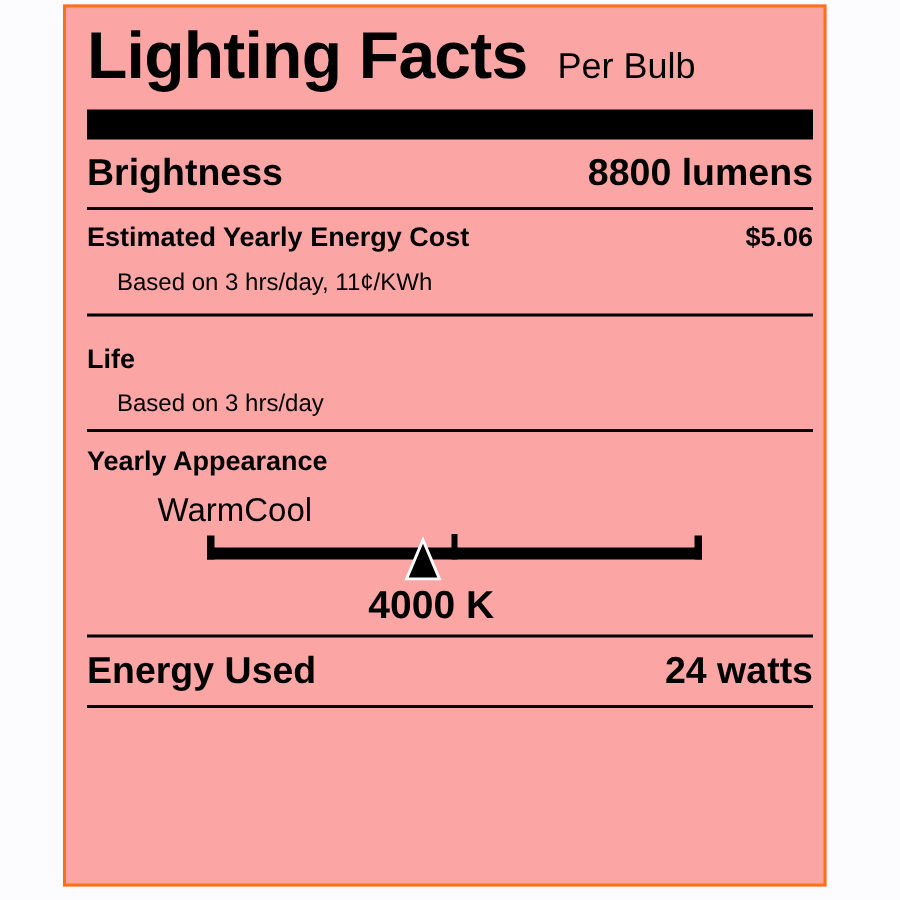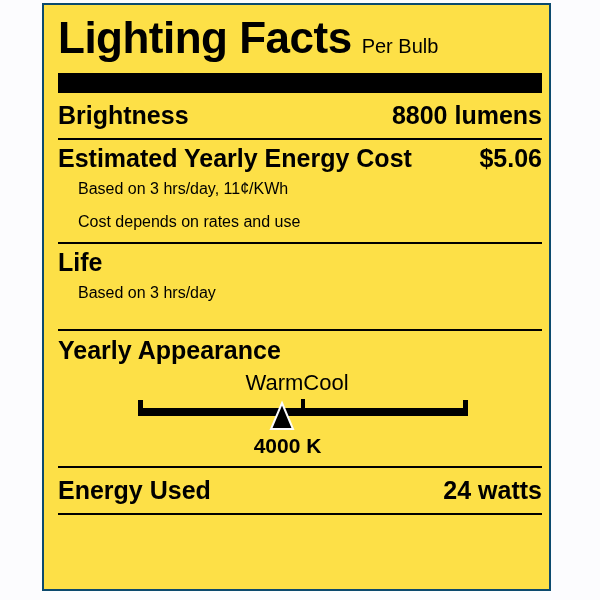--- a/index.html
+++ b/index.html
@@ -16,89 +16,89 @@
     width: 600px;
     height: 600px;
   }
   .label {
     position: absolute;
     left: 42px;
     top: 3px;
     width: 509px;
     height: 588px;
     box-sizing: border-box;
-    border: 2px solid #0c4a6e;
-    background: #fde047;
+    border: 2px solid #f97316;
+    background: #fca5a5;
     padding: 0 7px 0 14px;
   }
   .title-row {
     display: flex;
     align-items: baseline;
     padding-top: 9px;
   }
   .title {
     font-size: 44px;
     line-height: 48px;
     font-weight: bold;
     letter-spacing: -0.5px;
     white-space: nowrap;
   }
   .subtitle {
-    font-size: 20px;
-    margin-left: 10px;
+    font-size: 24px;
+    margin-left: 20px;
     white-space: nowrap;
   }
   .black-bar {
     margin-top: 11px;
     height: 20px;
     background: #000;
   }
   .row {
     display: flex;
     justify-content: space-between;
     align-items: center;
     font-size: 25px;
     font-weight: bold;
     height: 45px;
   }
   .bordered { border-bottom: 2px solid #000; }
   .section { }
   .sec-pad-ec { padding: 4px 0 4px 0; }
-  .sec-pad-life { padding: 4px 0 20px 0; }
+  .sec-pad-life { padding: 4px 0 0 0; margin-top: 10px; }
   .sec-pad-la { padding: 4px 0 7px 0; }
   .heading-row {
     display: flex;
     justify-content: space-between;
     align-items: baseline;
-    font-size: 25px;
+    font-size: 18px;
     font-weight: bold;
     line-height: 28px;
   }
   .heading-row.la-head { line-height: 30px; }
   .note {
     font-size: 16px;
     line-height: 33px;
     padding-left: 20px;
     font-weight: normal;
   }
   .warm-cool-row {
     display: flex;
-    justify-content: center;
+    justify-content: flex-start;
     margin-top: 7px;
     padding-left: 47px;
     padding-right: 53px;
     font-size: 22px;
     line-height: 22px;
   }
   .scale-svg {
     display: block;
     margin-top: 2px;
   }
   .temp-value {
-    font-size: 21px;
+    font-size: 26px;
     font-weight: bold;
     line-height: 26px;
     margin-top: 3px;
     width: 485px;
     text-align: center;
     position: relative;
     left: -13px;
   }
 </style>
 </head>
@@ -118,21 +118,20 @@
       <span>Brightness</span>
       <span>8800 lumens</span>
     </div>
 
     <div class="section sec-pad-ec bordered">
       <div class="heading-row">
         <span>Estimated Yearly Energy Cost</span>
         <span>$5.06</span>
       </div>
       <div class="note">Based on 3 hrs/day, 11¢/KWh</div>
-      <div class="note">Cost depends on rates and use</div>
     </div>
 
     <div class="section sec-pad-life bordered">
       <div class="heading-row">
         <span>Life</span>
       </div>
       <div class="note">Based on 3 hrs/day</div>
     </div>
 
     <div class="section sec-pad-la bordered">

